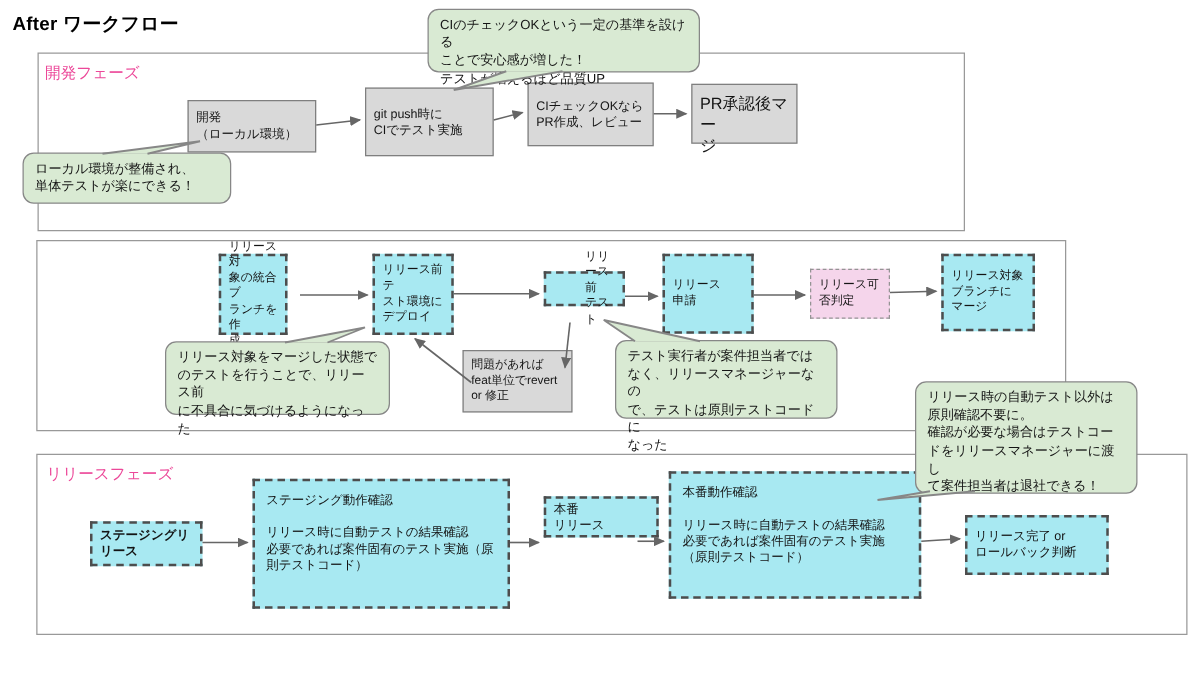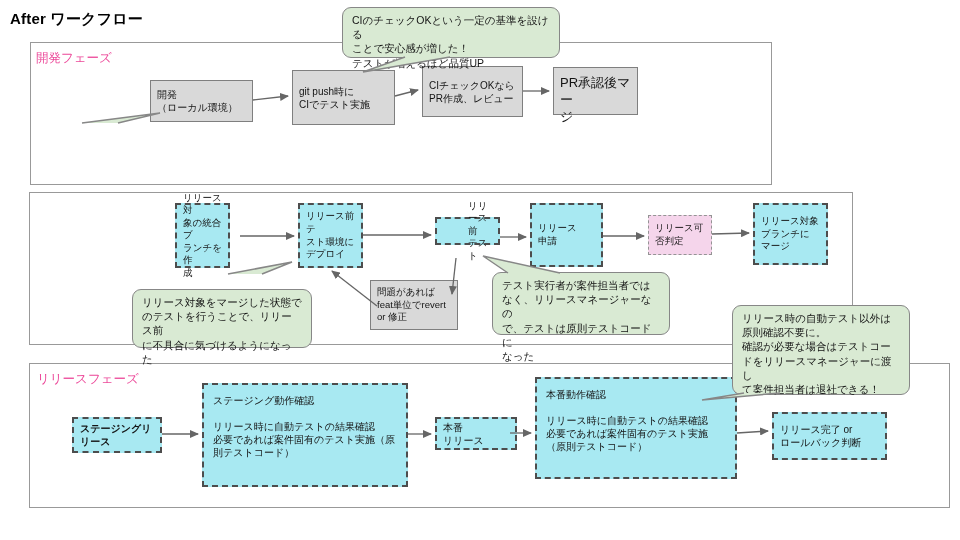--- a/index.html
+++ b/index.html
@@ -73,34 +73,36 @@
 feat単位でrevert
 or 修正</div>
 
   <div class="node cyan" style="left:72px;top:417px;width:90px;height:36px;font-weight:bold;">ステージングリ
 リース</div>
   <div class="node cyan top" style="left:202px;top:383px;width:206px;height:104px;">ステージング動作確認
 
 リリース時に自動テストの結果確認
 必要であれば案件固有のテスト実施（原
 則テストコード）</div>
-  <div class="node cyan" style="left:435px;top:417px;width:82px;height:33px;">本番
+  <div class="node cyan" style="left:435px;top:397px;width:92px;height:33px;">本番
 リリース</div>
   <div class="node cyan top" style="left:535px;top:377px;width:202px;height:102px;">本番動作確認
 
 リリース時に自動テストの結果確認
 必要であれば案件固有のテスト実施
 （原則テストコード）</div>
   <div class="node cyan" style="left:772px;top:412px;width:115px;height:48px;">リリース完了 or
 ロールバック判断</div>
 
+  <div class="callout" style="left:18px;top:122px;width:167px;height:41px;">ローカル環境が整備され、
+単体テストが楽にできる！</div>
   <div class="callout" style="left:342px;top:7px;width:218px;height:51px;">CIのチェックOKという一定の基準を設ける
 ことで安心感が増した！
 テストが増えるほど品質UP</div>
-  <div class="callout" style="left:132px;top:273px;width:180px;height:59px;margin-top:16px;">リリース対象をマージした状態で
+  <div class="callout" style="left:132px;top:273px;width:180px;height:59px;">リリース対象をマージした状態で
 のテストを行うことで、リリース前
 に不具合に気づけるようになった</div>
   <div class="callout" style="left:492px;top:272px;width:178px;height:63px;">テスト実行者が案件担当者では
 なく、リリースマネージャーなの
 で、テストは原則テストコードに
 なった</div>
   <div class="callout" style="left:732px;top:305px;width:178px;height:90px;">リリース時の自動テスト以外は
 原則確認不要に。
 確認が必要な場合はテストコー
 ドをリリースマネージャーに渡し

